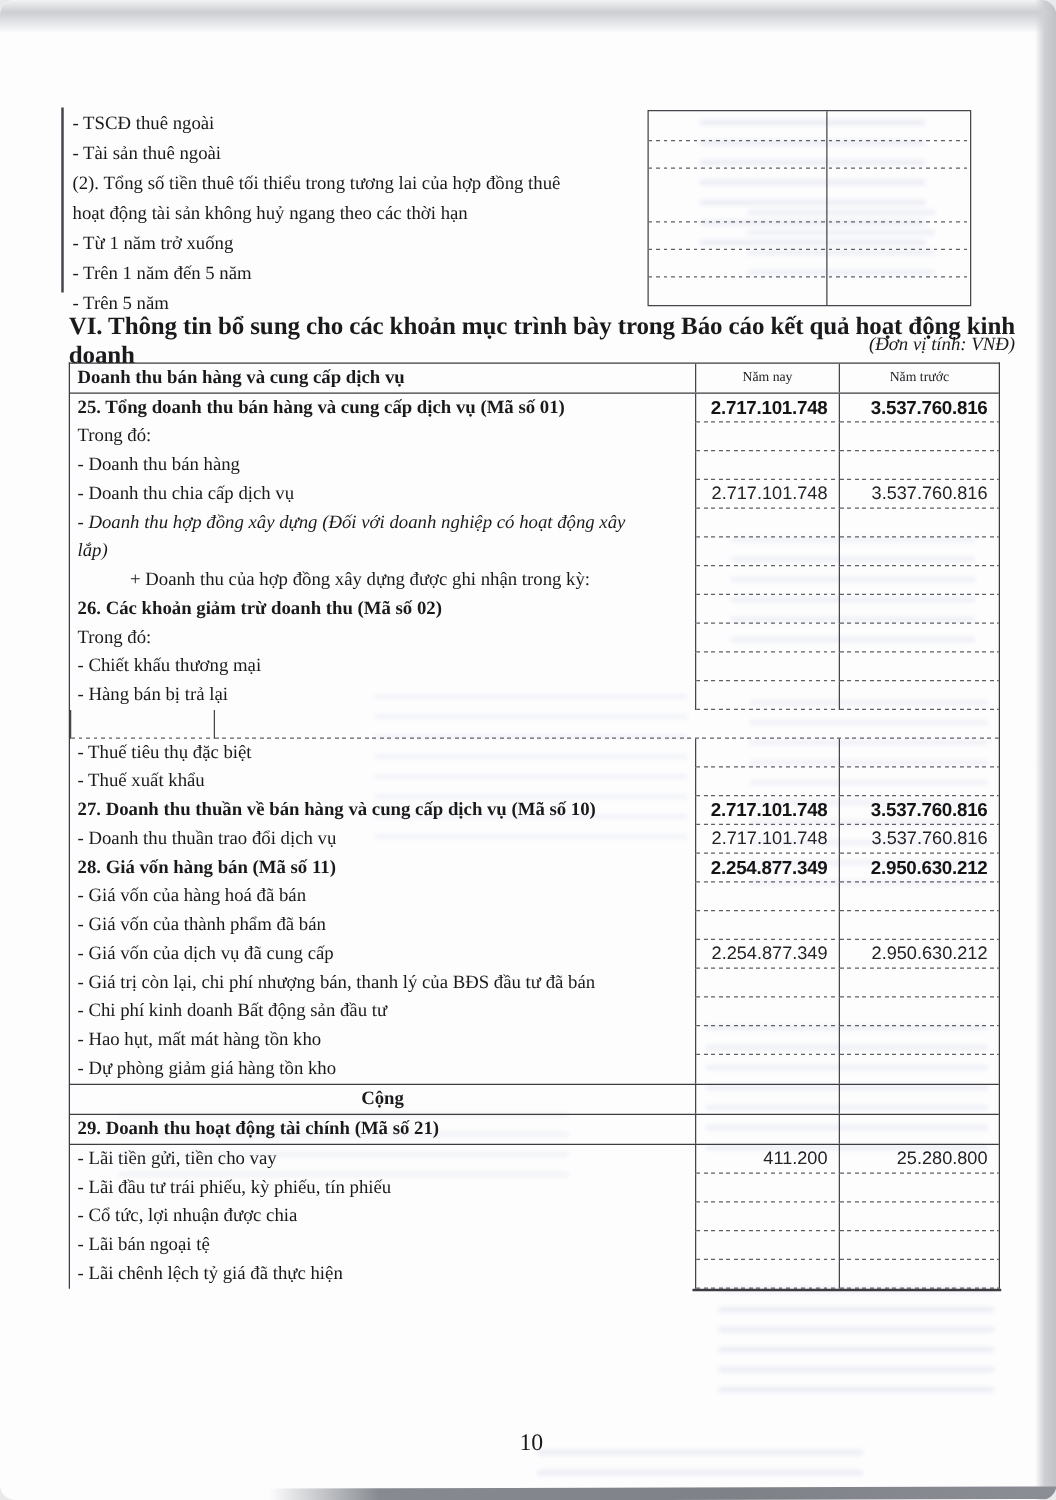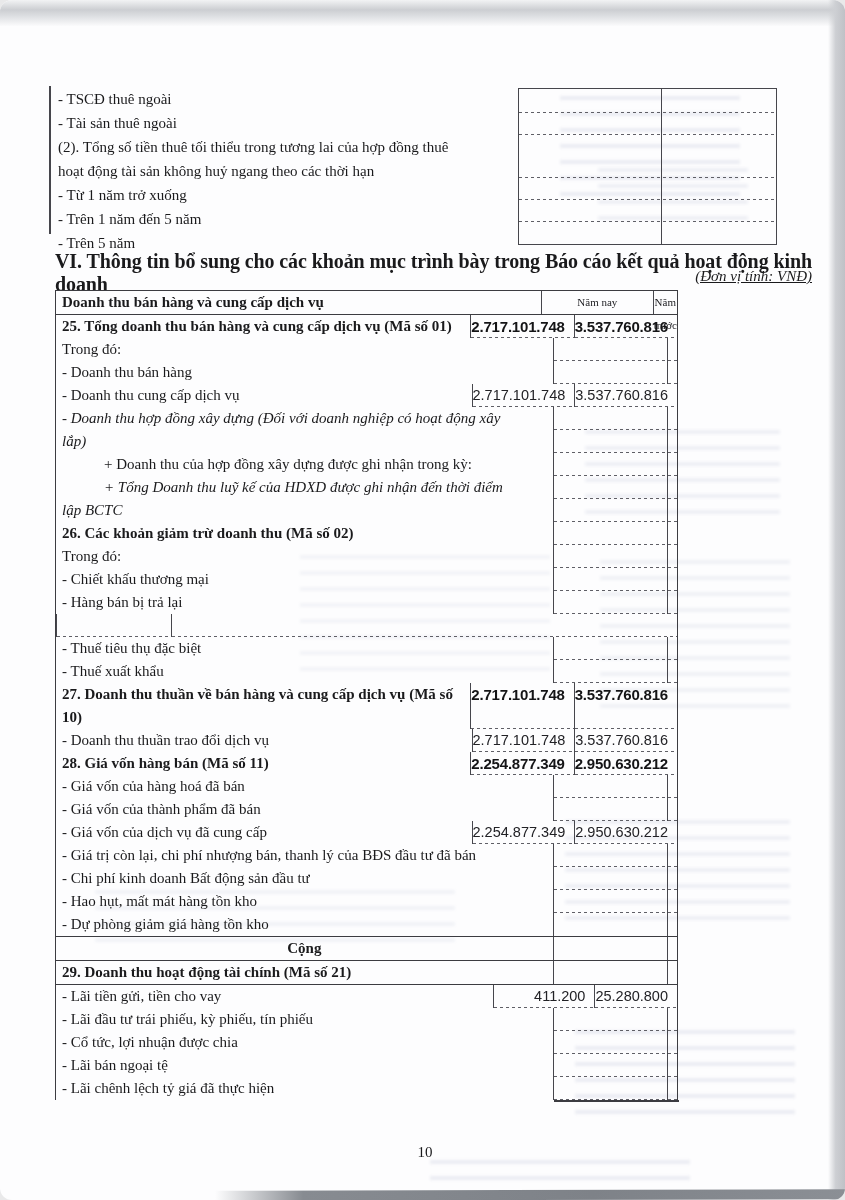--- a/index.html
+++ b/index.html
@@ -25,22 +25,22 @@
   .mini-table{position:absolute;left:518px;top:88px;width:259px;height:157px;
     border:1.6px solid #46464c;box-sizing:border-box;}
   .mini-div{position:absolute;left:142px;top:0;bottom:0;width:1.4px;background:#46464c;}
   .dashline{position:absolute;left:0;right:0;height:1px;
     background:repeating-linear-gradient(90deg,#5f5f66 0 3px,rgba(0,0,0,0) 3px 6px);}
   .dl1{top:23px}.dl2{top:45px}.dl3{top:88px}.dl4{top:110px}.dl5{top:132px}
   
   .vi-title{position:absolute;left:55px;top:250px;width:760px;
     font-size:20px;font-weight:bold;letter-spacing:-0.1px;}
   .unit-note{position:absolute;left:500px;top:268px;width:312px;
-    text-align:right;font-size:15px;font-style:italic;text-decoration:underline;}
-  .vtable{position:absolute;left:55px;top:290px;width:623px;
+    text-align:right;font-size:15px;font-style:italic;}
+  .vtable{position:absolute;left:55px;top:290px;width:745px;
     border:1.6px solid #3c3c41;border-bottom:none;box-sizing:border-box;background:transparent;}
   .vhead{display:flex;height:23px;border-bottom:1.7px solid #3c3c41;}
   .vhead .c-label{font-weight:bold;}
   .vhead .c-val{text-align:center;font-family:"Liberation Serif",serif;
     font-size:11px;padding-right:0;font-weight:400;}
   .vhead .c-val::after{display:none;}
   .vrow{display:flex;min-height:23px;}
   .vrow.h2{min-height:46px;font-style:italic;}
   .vrow.rule{border-bottom:1.7px solid #3c3c41;}
   .vrow.rule .c-val::after{display:none;}
@@ -53,21 +53,21 @@
     position:relative;text-align:right;padding-right:9px;
     font-family:"Liberation Sans",sans-serif;font-size:14.5px;line-height:23px;color:#222226;}
   .c-val.v2{width:130px;flex:1;}
   .c-val::after{content:"";position:absolute;left:0;right:0;bottom:0;height:1px;
     background:repeating-linear-gradient(90deg,#5f5f66 0 3px,rgba(0,0,0,0) 3px 6px);}
   .vrow.h2 .c-val::before{content:"";position:absolute;left:0;right:0;top:22px;height:1px;
     background:repeating-linear-gradient(90deg,#5f5f66 0 3px,rgba(0,0,0,0) 3px 6px);}
   .c-val.vb{font-weight:700;font-size:15px;letter-spacing:-0.2px;color:#141416;}
   .vbottom{position:absolute;left:498px;right:-1.6px;bottom:-1.6px;height:1.7px;background:#3c3c41;}
   .page-number{position:absolute;left:385px;top:1144px;width:80px;
-    text-align:center;font-size:15px;}
+    text-align:center;font-size:19px;}
 </style>
 </head>
 <body>
 
 <div class="page">
 
   <div class="scan-top"></div>
   <div class="scan-right"></div>
   <div class="scan-bottom"></div>
   <div class="bleed" style="left:560px;top:96px;width:180px;height:100px;opacity:.12"></div>
@@ -111,38 +111,32 @@
           <div class="c-label">Trong đó:</div>
           <div class="c-val"></div>
           <div class="c-val v2"></div>
         </div>
         <div class="vrow">
           <div class="c-label">- Doanh thu bán hàng</div>
           <div class="c-val"></div>
           <div class="c-val v2"></div>
         </div>
         <div class="vrow">
-          <div class="c-label">- Doanh thu cung cấp dịch vụ</div>
+          <div class="c-label">- Doanh thu chia cấp dịch vụ</div>
           <div class="c-val">2.717.101.748</div>
           <div class="c-val v2">3.537.760.816</div>
         </div>
         <div class="vrow h2">
           <div class="c-label">- Doanh thu hợp đồng xây dựng (Đối với doanh nghiệp có hoạt động xây
 lắp)</div>
           <div class="c-val"></div>
           <div class="c-val v2"></div>
         </div>
         <div class="vrow">
           <div class="c-label ind">+ Doanh thu của hợp đồng xây dựng được ghi nhận trong kỳ:</div>
-          <div class="c-val"></div>
-          <div class="c-val v2"></div>
-        </div>
-        <div class="vrow h2">
-          <div class="c-label ind">+ Tổng Doanh thu luỹ kế của HDXD được ghi nhận đến thời điểm
-lập BCTC</div>
           <div class="c-val"></div>
           <div class="c-val v2"></div>
         </div>
         <div class="vrow">
           <div class="c-label b">26. Các khoản giảm trừ doanh thu (Mã số 02)</div>
           <div class="c-val vb"></div>
           <div class="c-val v2 vb"></div>
         </div>
         <div class="vrow">
           <div class="c-label">Trong đó:</div>

